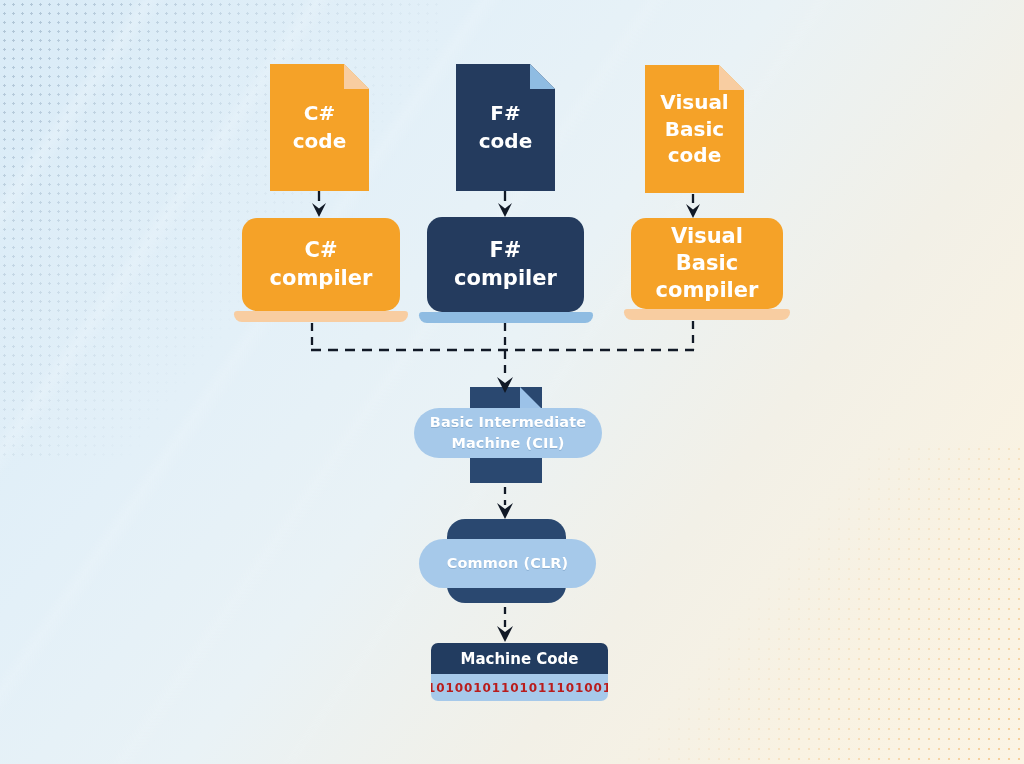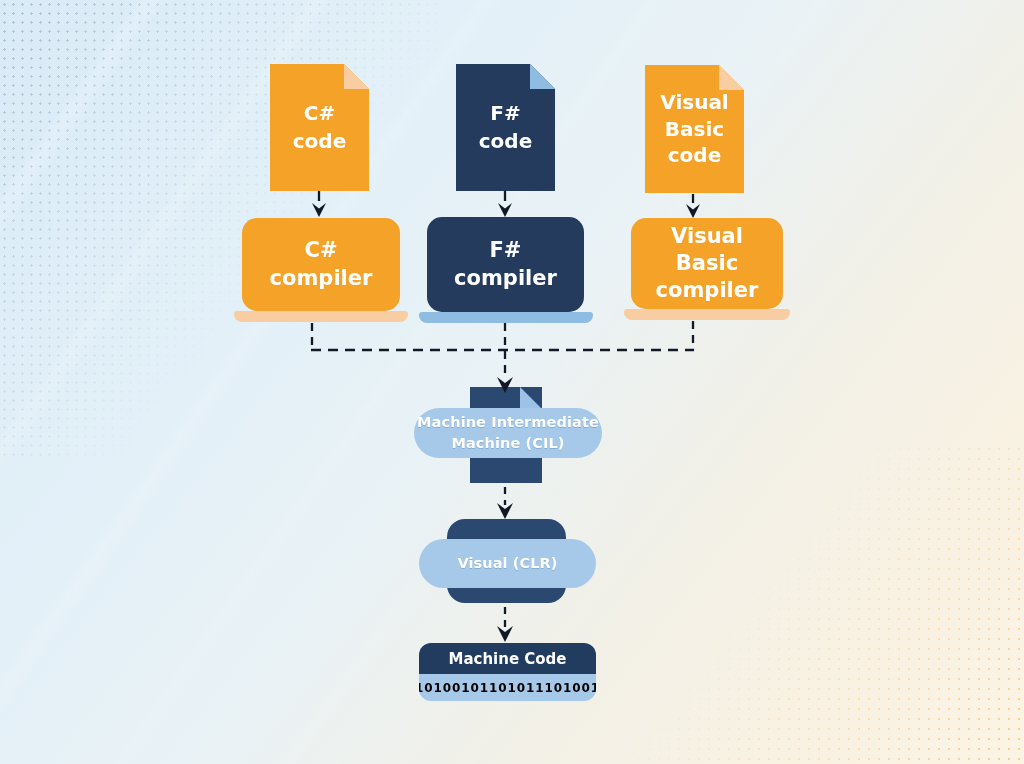--- a/index.html
+++ b/index.html
@@ -62,25 +62,25 @@
   .compiler-base--blue{background:var(--blue-base);}
   
   .doc{background:var(--navy-mid);}
   .doc .fold{position:absolute;top:0;right:0;width:22px;height:22px;
     clip-path:polygon(0 0,100% 100%,0 100%);background:#9CC2E8;}
   .dark-card{background:var(--navy-mid);border-radius:18px;}
   .pill{background:var(--blue-light);border-radius:26px;}
   .pill .stack{font-size:14.5px;line-height:1.45;letter-spacing:.1px;
     text-shadow:0 1px 0 rgba(50,90,130,.25);}
   
-  .mc{border-radius:12px;overflow:hidden;}
+  .mc{border-radius:7px;overflow:hidden;margin-left:12px;}
   .mc-top{height:31px;background:#223C60;display:flex;align-items:center;justify-content:center;
     color:#fff;font-weight:700;font-size:15px;}
   .mc-bottom{height:27px;background:var(--blue-light);display:flex;align-items:center;justify-content:center;
-    color:#000000;font-weight:700;font-size:12px;letter-spacing:.9px;}
+    color:#b91c1c;font-weight:700;font-size:12px;letter-spacing:.9px;}
   svg.overlay{position:absolute;left:0;top:0;pointer-events:none;}
 </style>
 </head>
 <body>
 
 <div class="canvas">
   <div class="dots-tl"></div>
   <div class="dots-br"></div>
   <div class="streaks"></div>
 
@@ -135,29 +135,29 @@
       <div>compiler</div>
     </div>
   </div>
   <div class="node compiler-base compiler-base--orange" style="left:624px;top:309px;width:166px;"></div>
 
   <div class="node doc" style="left:470px;top:387px;width:72px;height:96px;">
     <div class="fold"></div>
   </div>
   <div class="node pill" style="left:414px;top:408px;width:188px;height:50px;">
     <div class="stack">
-      <div>Machine Intermediate</div>
+      <div>Basic Intermediate</div>
       <div>Machine (CIL)</div>
     </div>
   </div>
 
   <div class="node dark-card" style="left:447px;top:519px;width:119px;height:84px;"></div>
   <div class="node pill" style="left:419px;top:539px;width:177px;height:49px;">
     <div class="stack">
-      <div>Visual (CLR)</div>
+      <div>Common (CLR)</div>
     </div>
   </div>
 
   <div class="node mc" style="left:419px;top:643px;width:177px;height:58px;">
     <div class="mc-top">Machine Code</div>
     <div class="mc-bottom">10100101101011101001</div>
   </div>
 
   <svg class="overlay" width="1024" height="764" viewBox="0 0 1024 764">
     <g stroke="#111926" stroke-width="2.3" fill="none">

